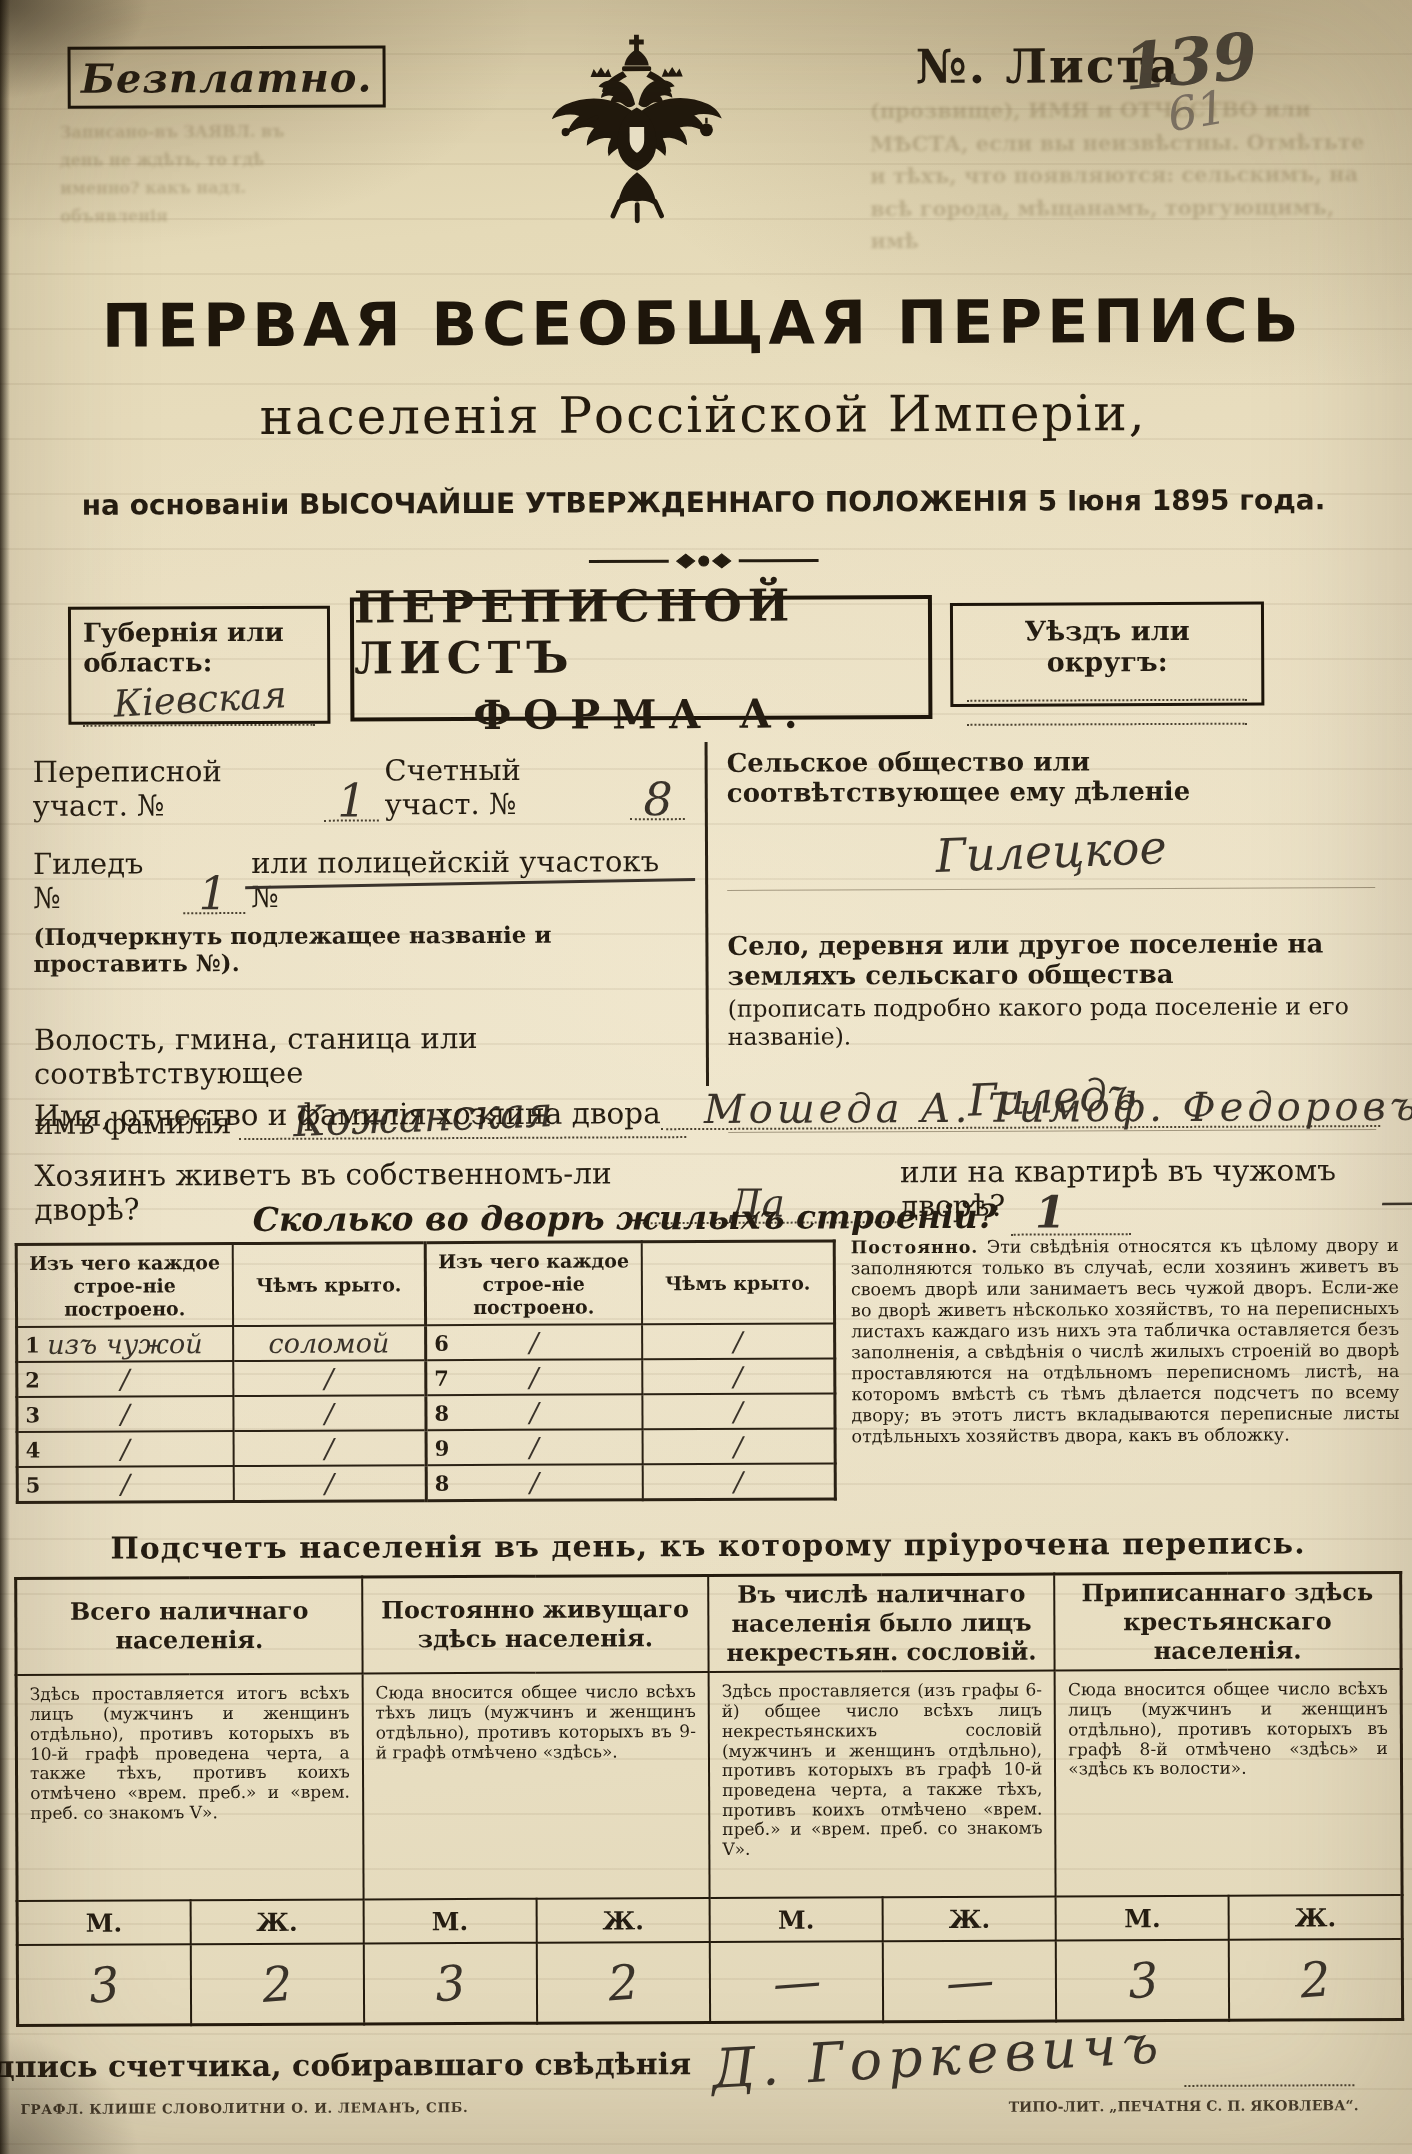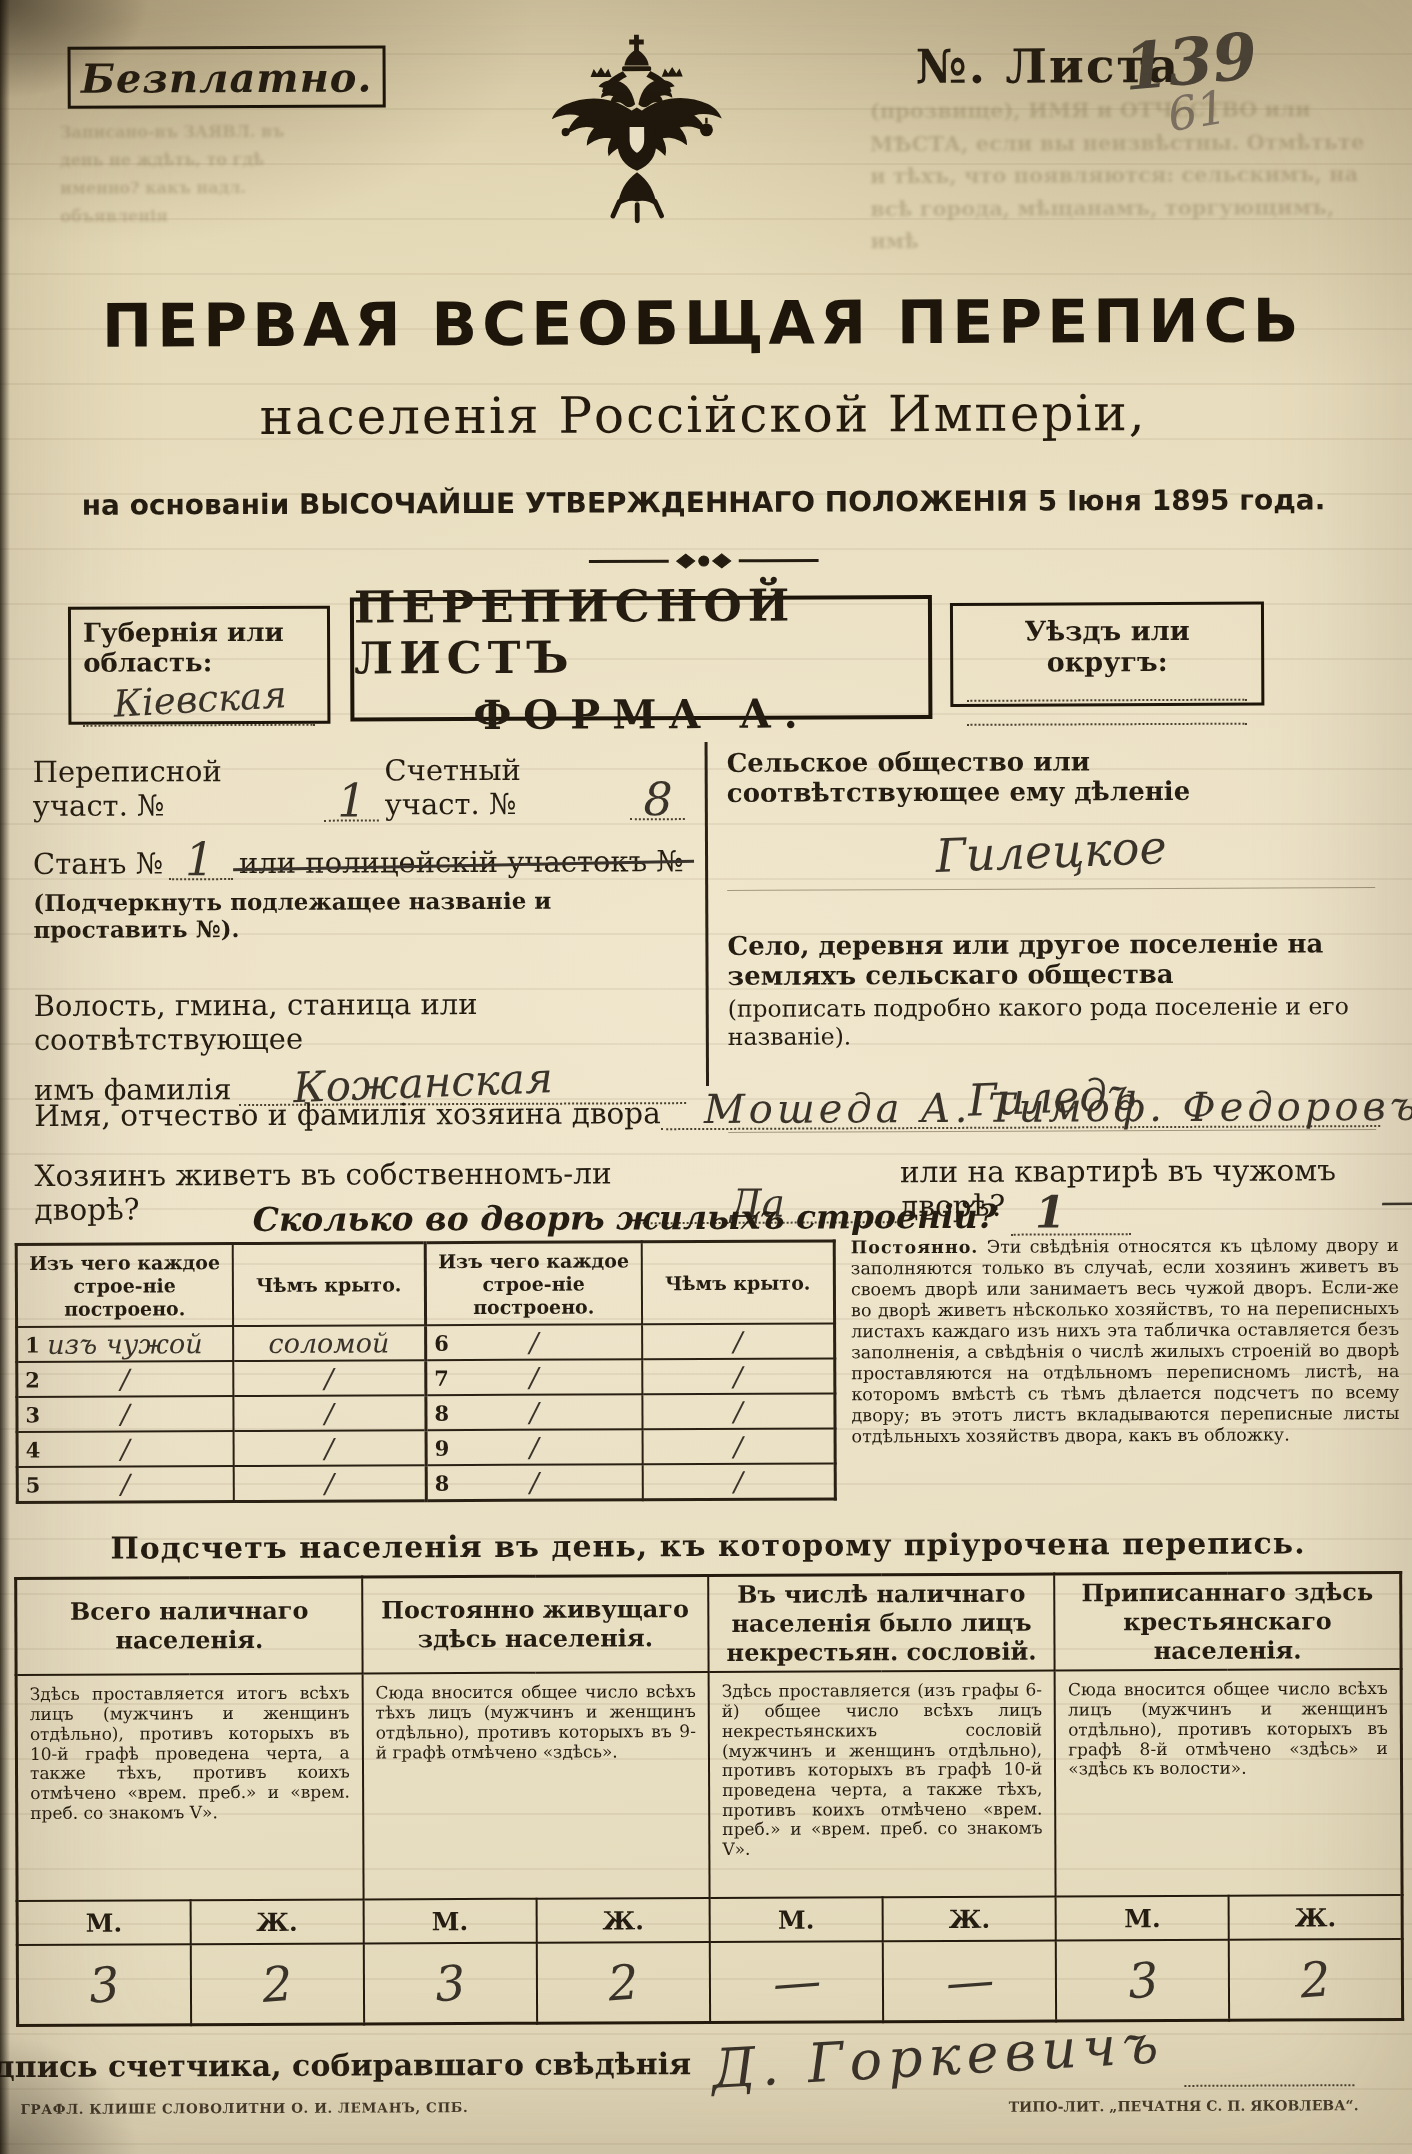--- a/index.html
+++ b/index.html
@@ -236,21 +236,21 @@
         <span>Переписной участ. №</span>
         <span class="fill fill-num">
             <span class="hw">1</span>
           </span>
         <span>Счетный участ. №</span>
         <span class="fill fill-num">
             <span class="hw">8</span>
           </span>
       </div>
       <div class="frow line-stan">
-        <span>Станъ №</span>
+        <span>Гиледъ №</span>
         <span class="fill fill-num">
             <span class="hw">1</span>
           </span>
         <span class="struck">или полицейскій участокъ №</span>
       </div>
       <div class="small-note">(Подчеркнуть подлежащее названіе и проставить №).</div>
       <div class="line-volost1">Волость, гмина, станица или соотвѣтствующее</div>
       <div class="frow line-volost2">
         <span>имъ фамилія</span>
         <span class="fill fill-volost">

